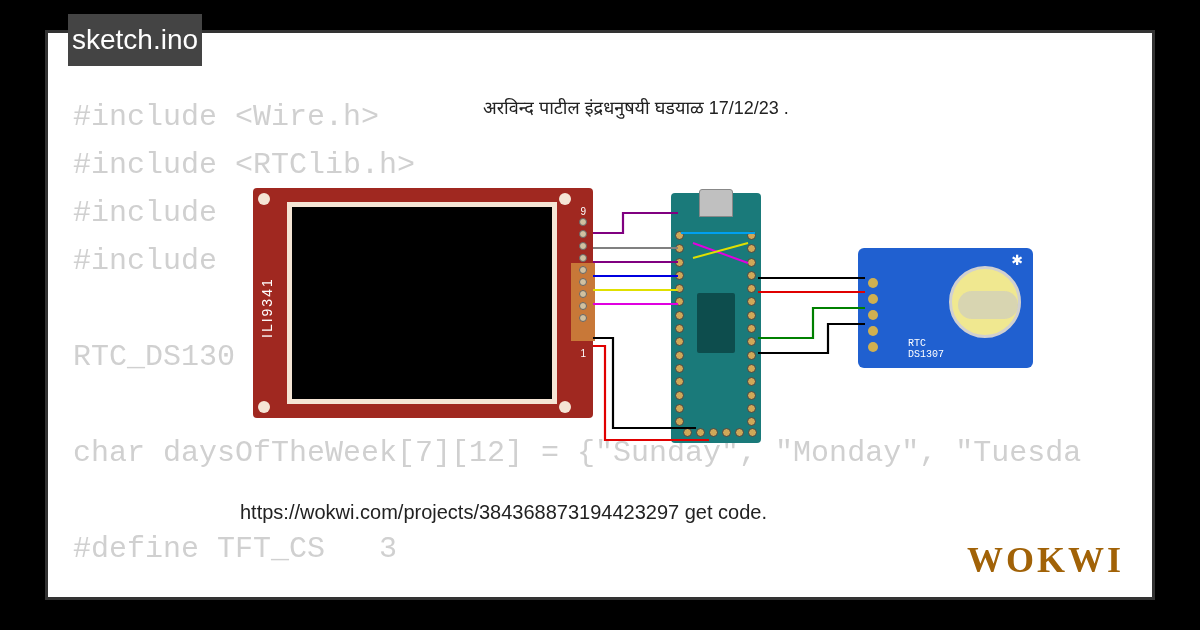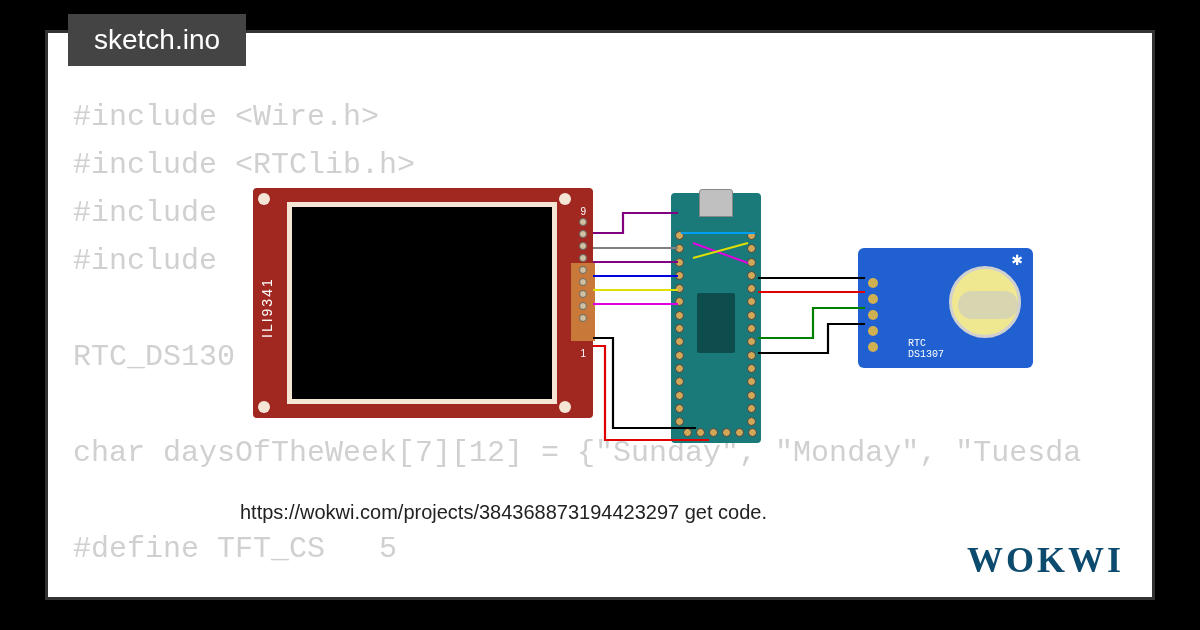--- a/index.html
+++ b/index.html
@@ -21,21 +21,21 @@
     border: 3px solid #333;
     overflow: hidden;
   }
   .tab {
     position: absolute;
     top: 14px;
     left: 68px;
     background: #444;
     color: #fff;
     font-size: 28px;
-    padding: 10px 26px;
+    padding: 10px 4px;
     font-family: Arial, sans-serif;
     z-index: 10;
   }
   .code-bg {
     position: absolute;
     top: 60px;
     left: 25px;
     right: 25px;
     font-family: "Courier New", monospace;
     font-size: 30px;
@@ -62,21 +62,21 @@
     margin-left: 12px;
   }
   .logo {
     position: absolute;
     bottom: 16px;
     right: 28px;
     font-family: "Comic Sans MS", cursive;
     font-size: 36px;
     font-weight: 600;
     letter-spacing: 3px;
-    color: #0c4a6e;
+    color: #a16207;
   }
   
   .circuit {
     position: absolute;
     top: 155px;
     left: 205px;
     width: 820px;
     height: 270px;
     z-index: 5;
   }
@@ -231,22 +231,23 @@
 
   <div class="code-bg"><span>#include &lt;Wire.h&gt;</span>
 <span>#include &lt;RTClib.h&gt;</span>
 <span>#include </span>
 <span>#include </span>
 <span></span>
 <span>RTC_DS130</span>
 <span></span>
 <span>char daysOfTheWeek[7][12] = {"Sunday", "Monday", "Tuesda</span>
 <span></span>
-<span>#define TFT_CS   5</span></div>
-
+<span>#define TFT_CS   3</span></div>
+
+  <div class="annotation1">अरविन्द पाटील इंद्रधनुषयी घडयाळ 17/12/23 .</div>
   <div class="annotation2">https://wokwi.com/projects/384368873194423297 get code.</div>
 
   <div class="circuit">
 
     <div class="tft">
       <div class="tft-ribbon"></div>
       <div class="tft-screen"></div>
       <div class="tft-label">ILI9341</div>
       <div class="tft-hole" style="top:5px;left:5px"></div>
       <div class="tft-hole" style="top:5px;right:22px"></div>

